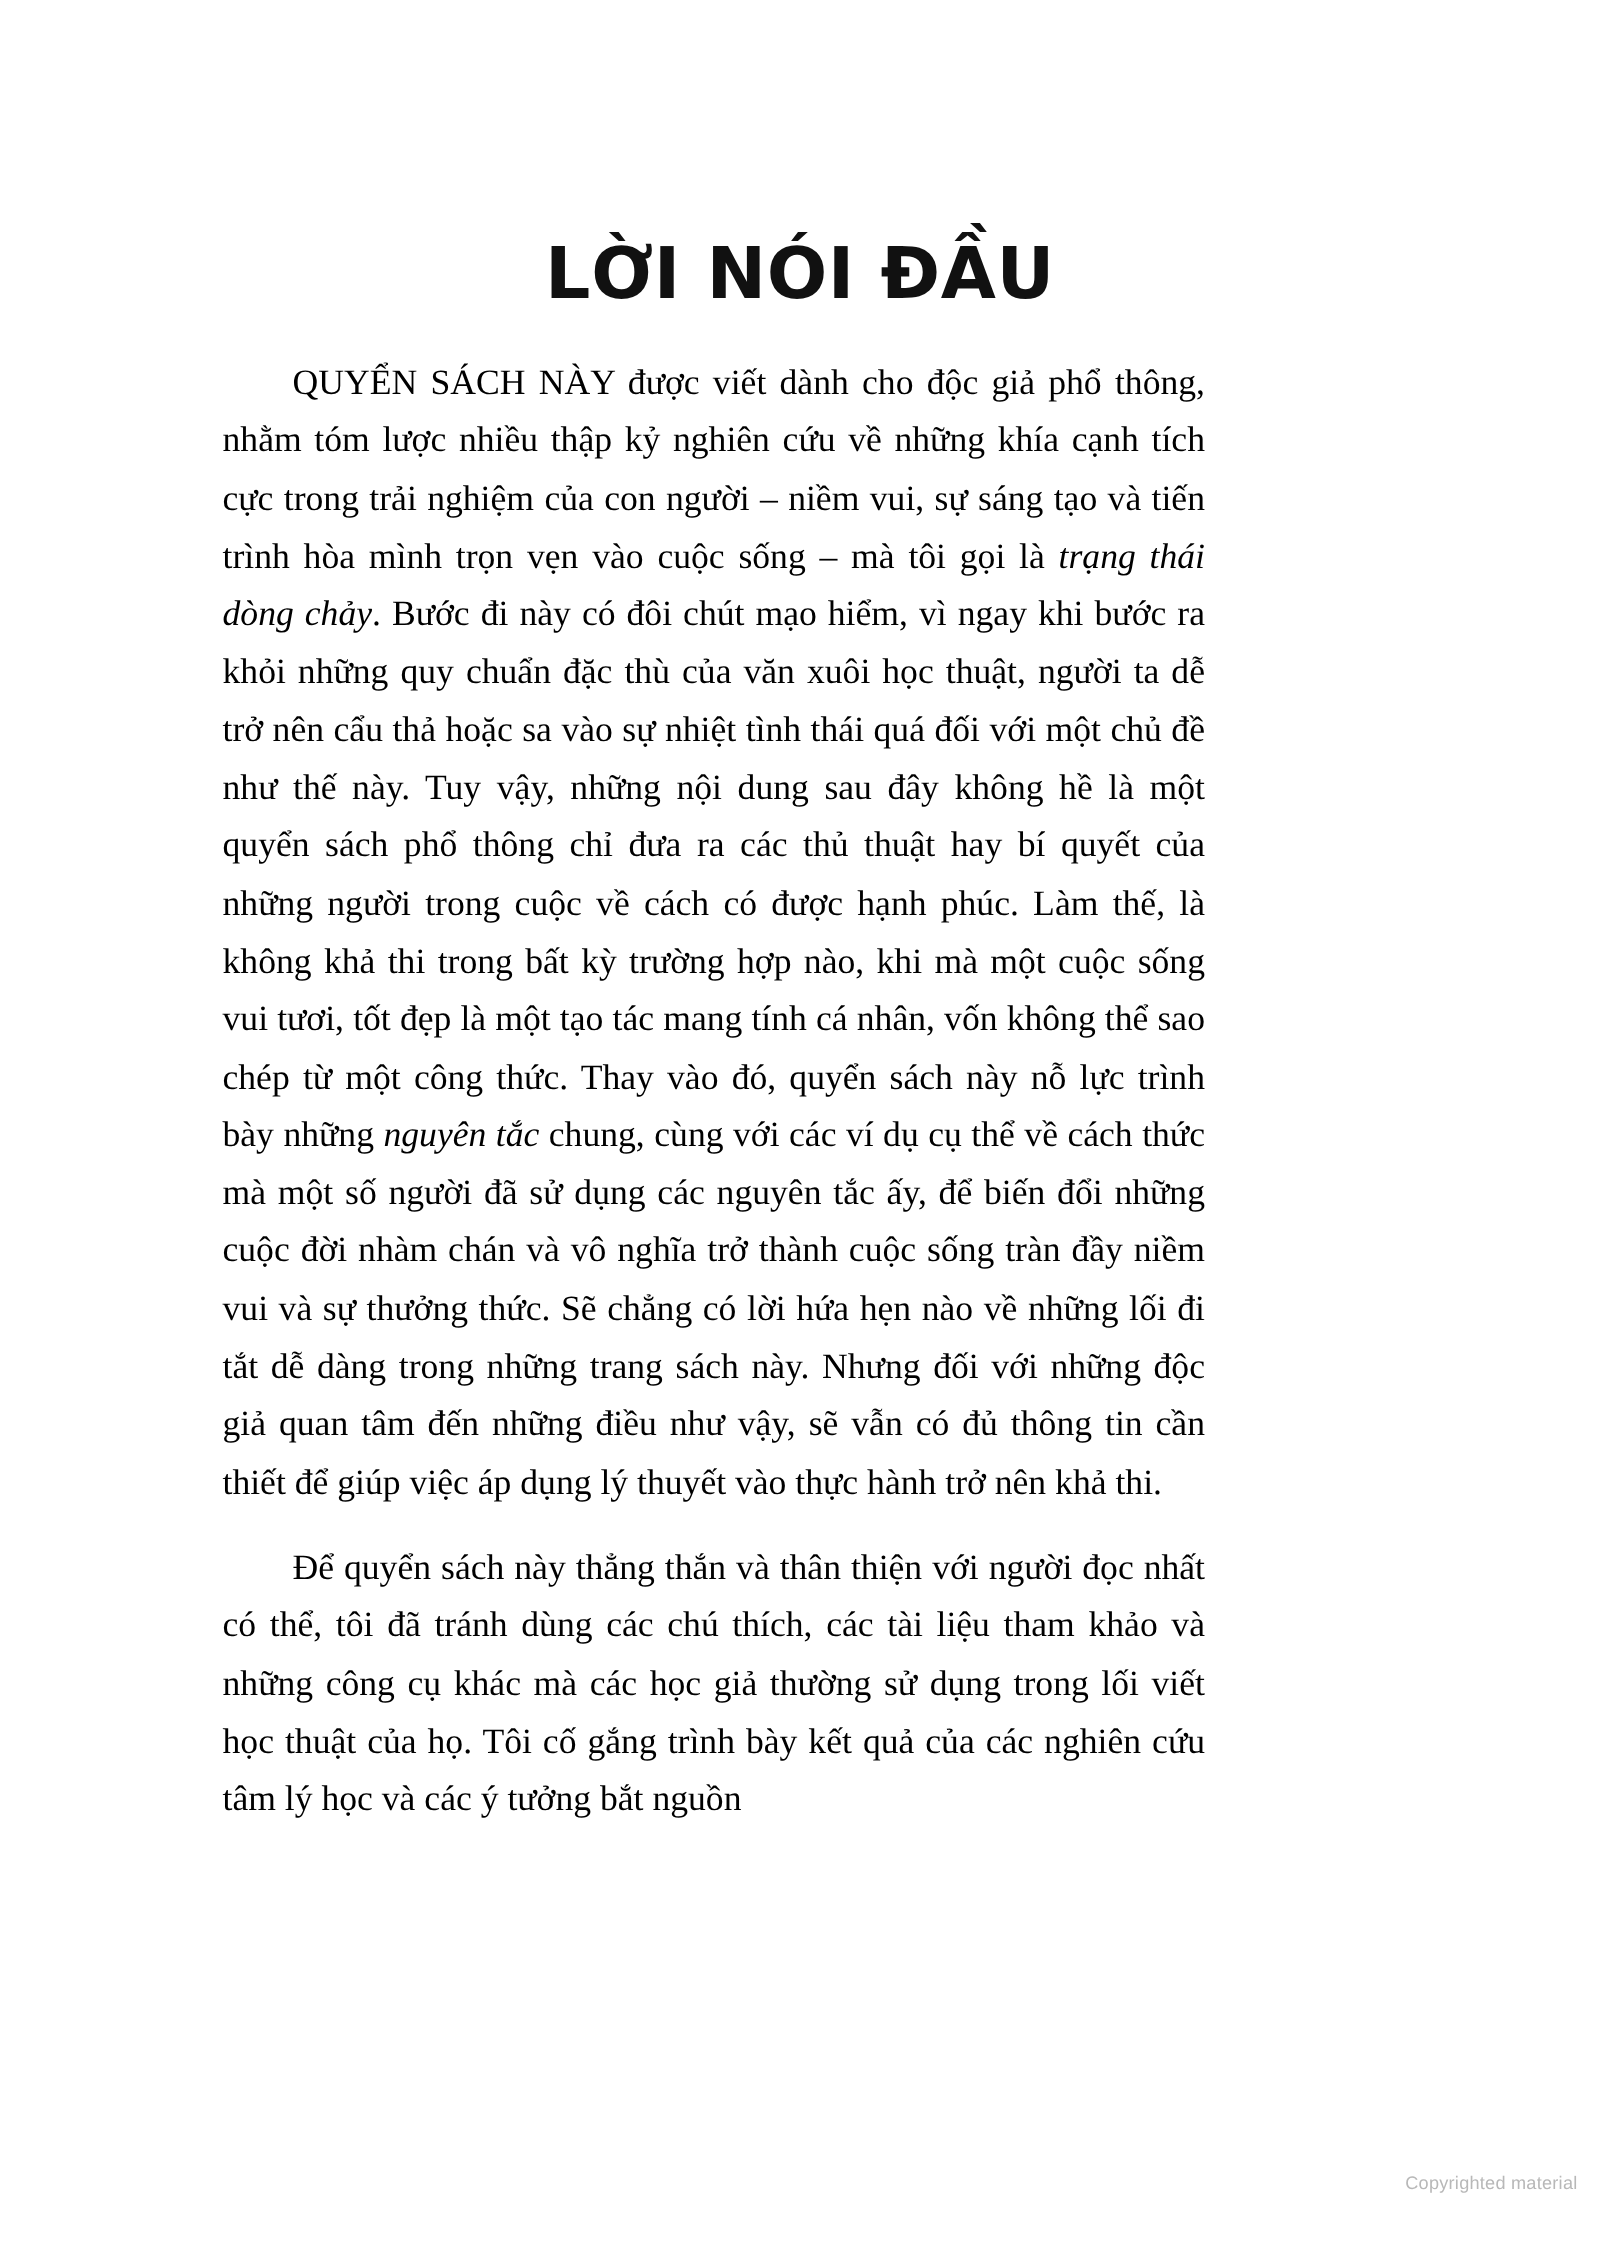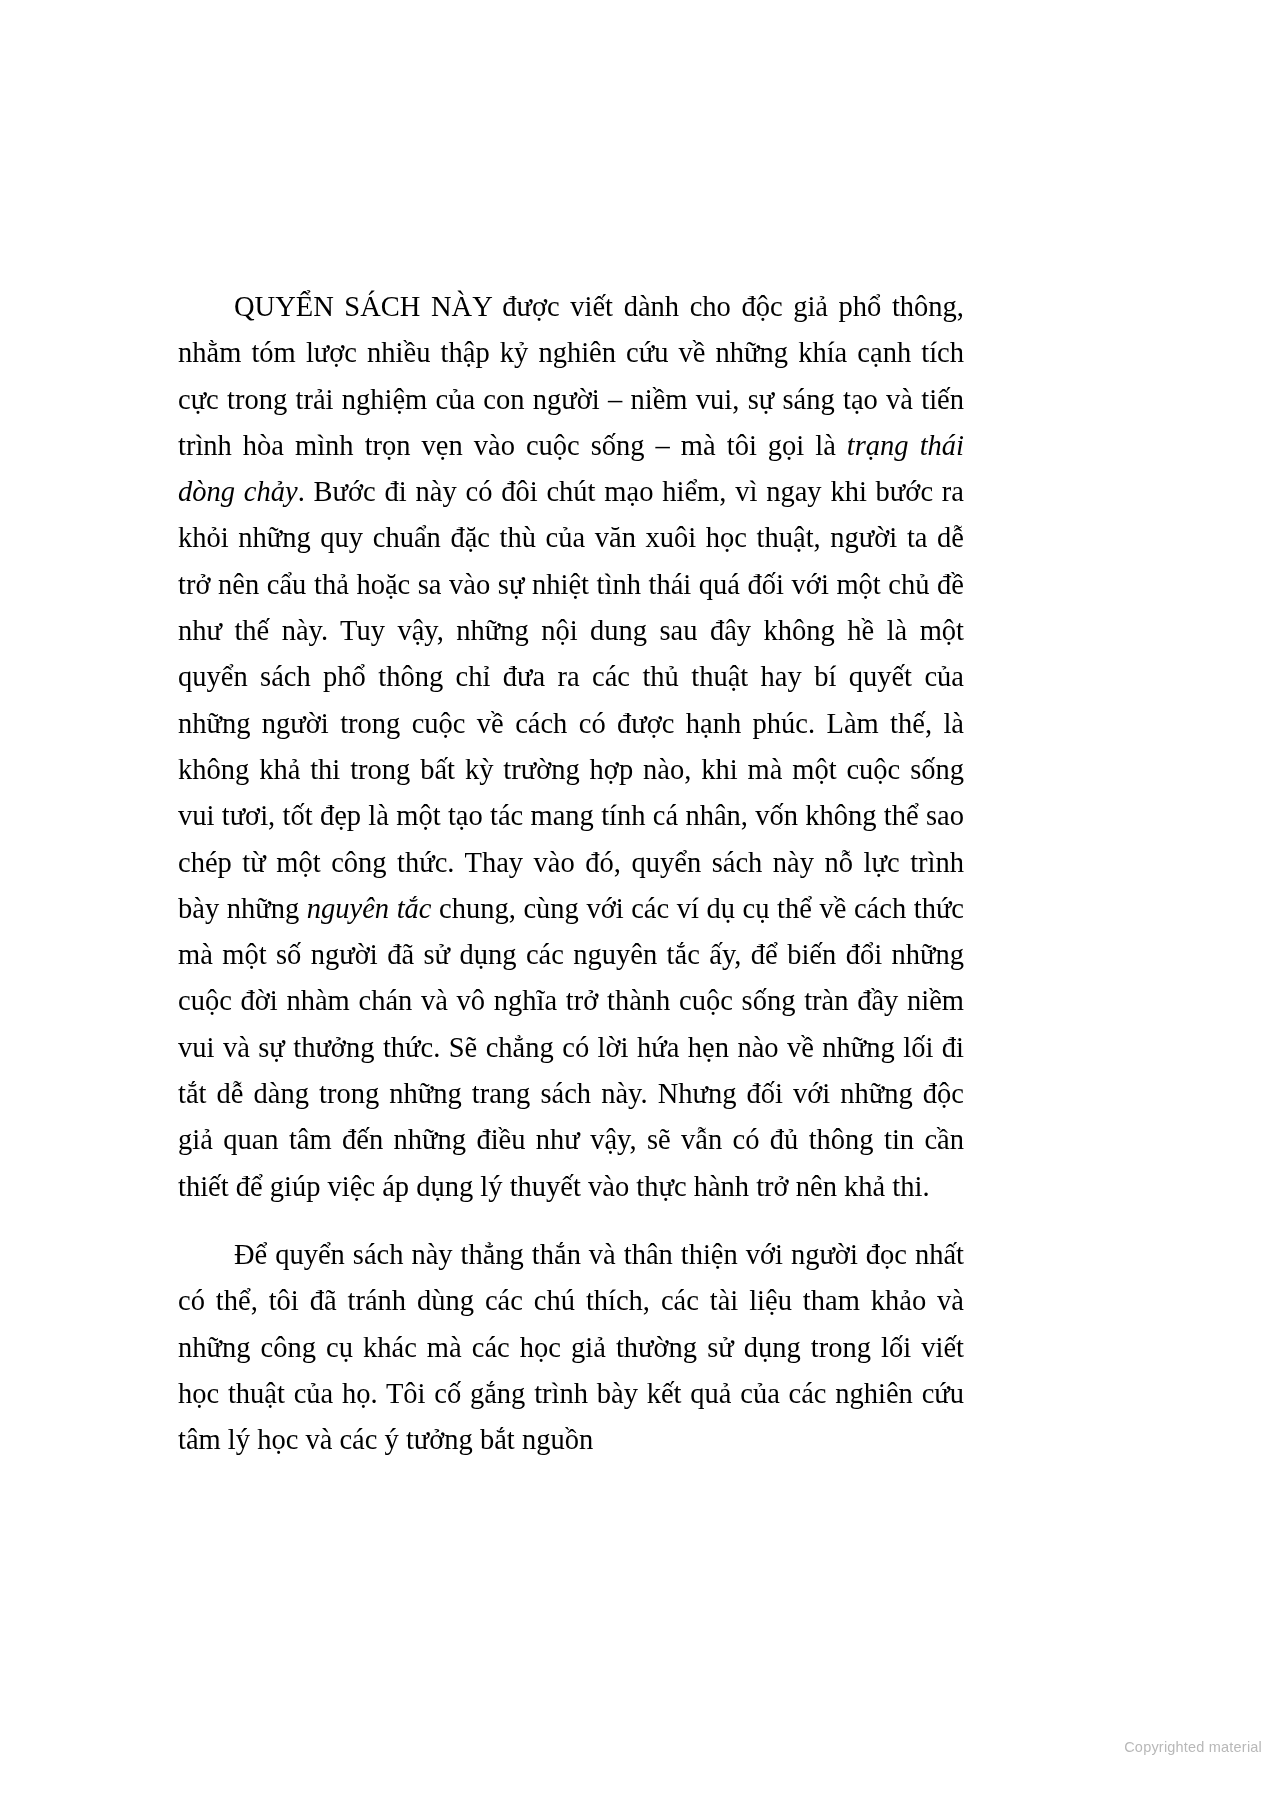--- a/index.html
+++ b/index.html
@@ -63,20 +63,21 @@
     font-size: 14.5px;
     color: #b8b8b8;
     letter-spacing: 0.2px;
   }
 </style>
 </head>
 <body>
 
 <div class="page">
 
+  <h1 class="chapter-title">LỜI NÓI ĐẦU</h1>
 
   <div class="body-text">
     <p class="para indent"><span>QUYỂN SÁCH NÀY được viết dành cho độc giả phổ thông, nhằm tóm lược nhiều thập kỷ nghiên cứu về những khía cạnh tích cực trong trải nghiệm của con người – niềm vui, sự sáng tạo và tiến trình hòa mình trọn vẹn vào cuộc sống – mà tôi gọi là </span><em>trạng thái dòng chảy</em><span>. Bước đi này có đôi chút mạo hiểm, vì ngay khi bước ra khỏi những quy chuẩn đặc thù của văn xuôi học thuật, người ta dễ trở nên cẩu thả hoặc sa vào sự nhiệt tình thái quá đối với một chủ đề như thế này. Tuy vậy, những nội dung sau đây không hề là một quyển sách phổ thông chỉ đưa ra các thủ thuật hay bí quyết của những người trong cuộc về cách có được hạnh phúc. Làm thế, là không khả thi trong bất kỳ trường hợp nào, khi mà một cuộc sống vui tươi, tốt đẹp là một tạo tác mang tính cá nhân, vốn không thể sao chép từ một công thức. Thay vào đó, quyển sách này nỗ lực trình bày những </span><em>nguyên tắc</em><span> chung, cùng với các ví dụ cụ thể về cách thức mà một số người đã sử dụng các nguyên tắc ấy, để biến đổi những cuộc đời nhàm chán và vô nghĩa trở thành cuộc sống tràn đầy niềm vui và sự thưởng thức. Sẽ chẳng có lời hứa hẹn nào về những lối đi tắt dễ dàng trong những trang sách này. Nhưng đối với những độc giả quan tâm đến những điều như vậy, sẽ vẫn có đủ thông tin cần thiết để giúp việc áp dụng lý thuyết vào thực hành trở nên khả thi.</span></p>
     <p class="para indent"><span>Để quyển sách này thẳng thắn và thân thiện với người đọc nhất có thể, tôi đã tránh dùng các chú thích, các tài liệu tham khảo và những công cụ khác mà các học giả thường sử dụng trong lối viết học thuật của họ. Tôi cố gắng trình bày kết quả của các nghiên cứu tâm lý học và các ý tưởng bắt nguồn</span></p>
   </div>
 
   <div class="copyright">Copyrighted material</div>
 
 </div>
 

